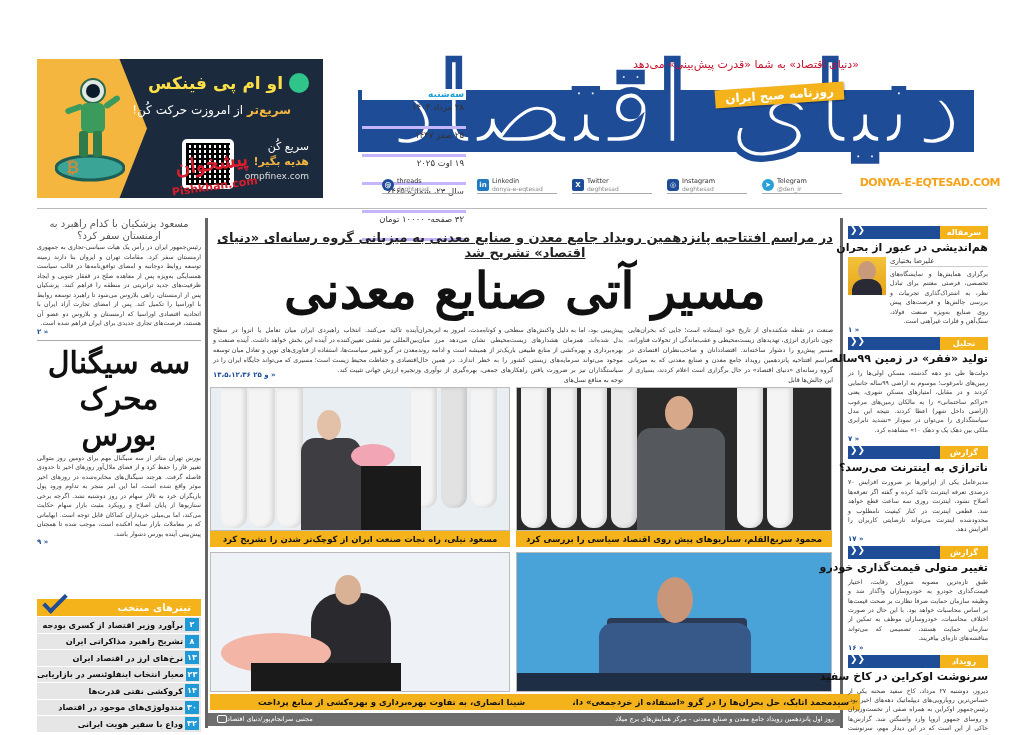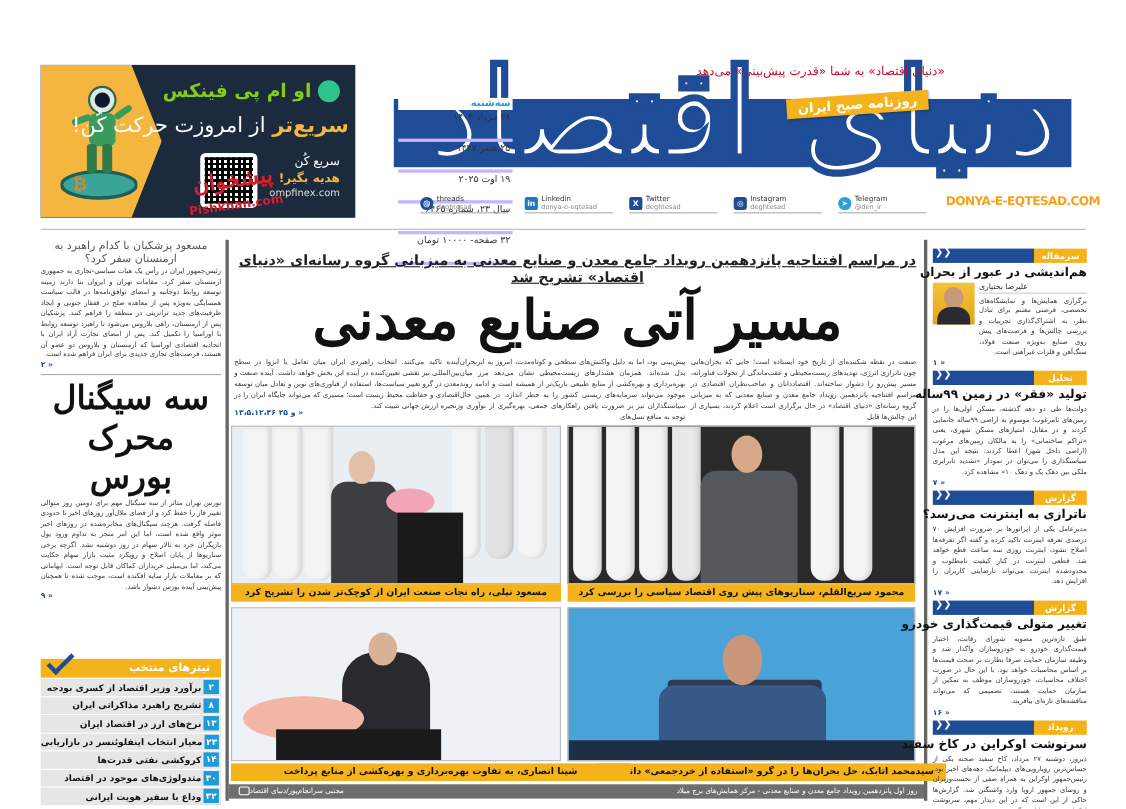--- a/index.html
+++ b/index.html
@@ -26,23 +26,23 @@
   .social { display: flex; align-items: center; gap: 3px; direction: ltr; width: 80px; border-bottom: 1px solid #aaa; }
   .social .ico { width: 12px; height: 12px; border-radius: 50%; display: inline-flex; align-items: center; justify-content: center; color: #fff; font-size: 7px; font-weight: bold; flex-shrink: 0; }
   .social .txt { display: flex; flex-direction: column; line-height: 7px; }
   .social .name { font-size: 6.5px; color: #333; }
   .social .handle { font-size: 6px; color: #888; }
 
   
   #ad { left: 37px; top: 59px; width: 286px; height: 139px; background: #1b2a3d; overflow: hidden; }
   #ad-stripe { left: 0; top: 0; width: 110px; height: 139px; background: #f4b63f; clip-path: polygon(0 0, 75% 0, 100% 50%, 75% 100%, 0 100%); }
   #ad-astro { left: 18px; top: 14px; width: 70px; height: 110px; }
-  #ad-title { right: 14px; top: 14px; color: #84cc16; font-size: 17px; font-weight: bold; display: flex; align-items: center; gap: 6px; }
+  #ad-title { right: 14px; top: 14px; color: #fde047; font-size: 17px; font-weight: bold; display: flex; align-items: center; gap: 6px; }
   #ad-title .logo { width: 20px; height: 20px; border-radius: 50%; background: #2ec48a; display: inline-block; }
-  #ad-line2 { right: 6px; top: 44px; color: #fff; font-size: 19px; }
+  #ad-line2 { right: 32px; top: 44px; color: #fff; font-size: 12px; }
   #ad-line2 .fast { color: #f4b63f; font-weight: bold; }
   #ad-qr { left: 145px; top: 80px; width: 52px; height: 50px; background: #fff; border-radius: 5px; padding: 4px; }
   #ad-qr .q { width: 100%; height: 100%; background:
      repeating-linear-gradient(90deg, #000 0 3px, #fff 3px 5px),
      repeating-linear-gradient(0deg, #000 0 2px, #fff 2px 5px); background-blend-mode: multiply; }
   #ad-scan { right: 14px; top: 80px; color: #fff; font-size: 11px; text-align: right; line-height: 15px; }
   #ad-scan .gift { color: #f4b63f; font-weight: bold; }
   #ad-scan .url { font-size: 9px; color: #ddd; direction: ltr; }
 
   #watermark { left: 170px; top: 152px; color: #d81e2c; font-weight: bold; transform: rotate(-8deg); text-align: center; line-height: 22px; }

